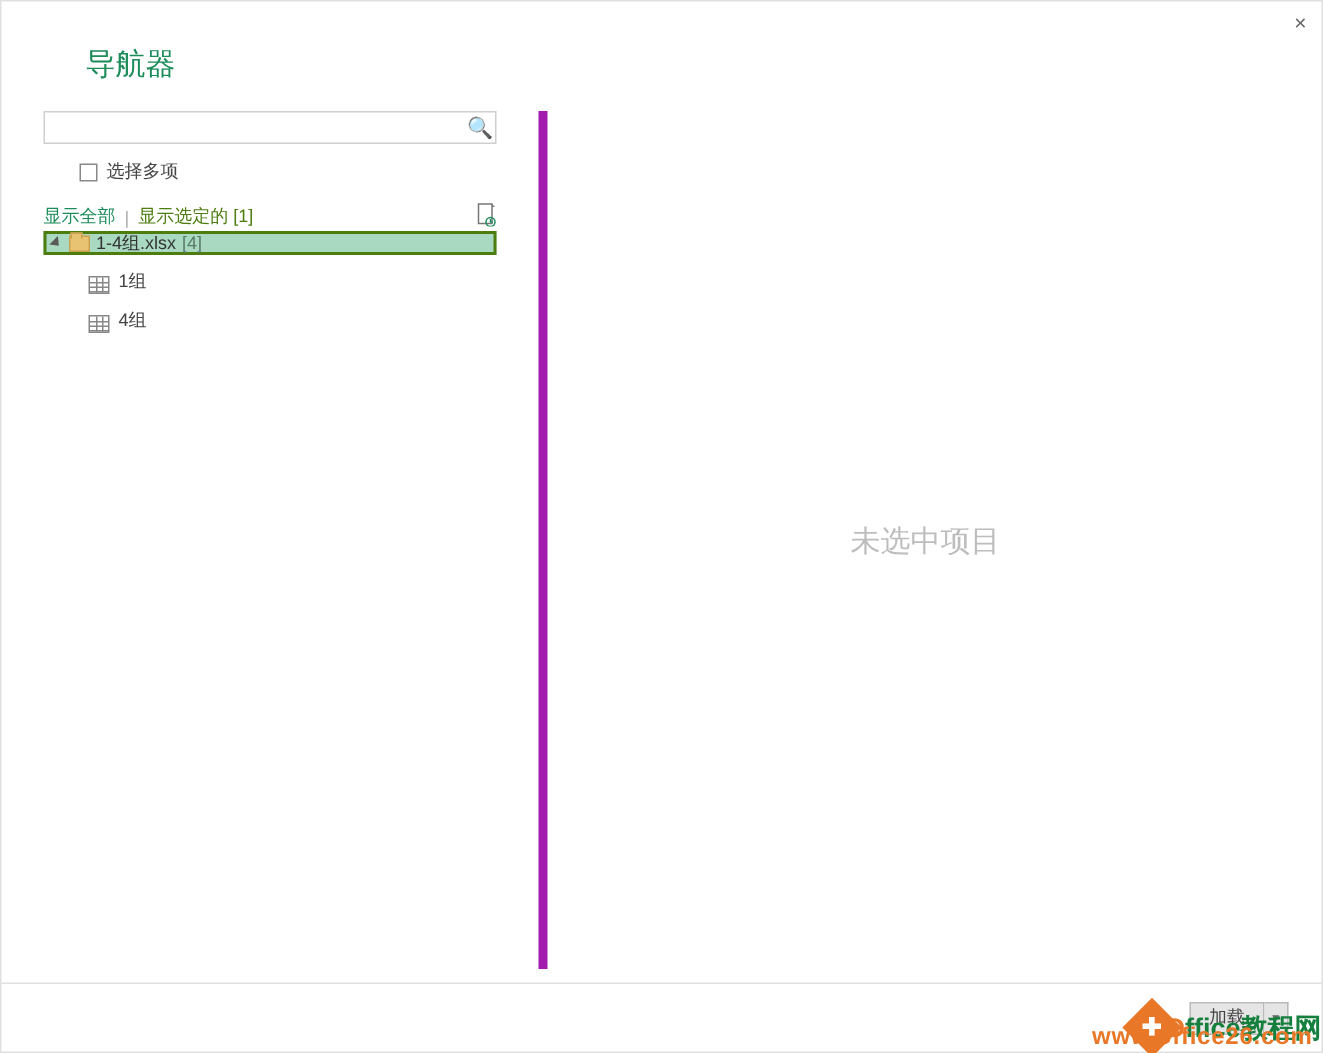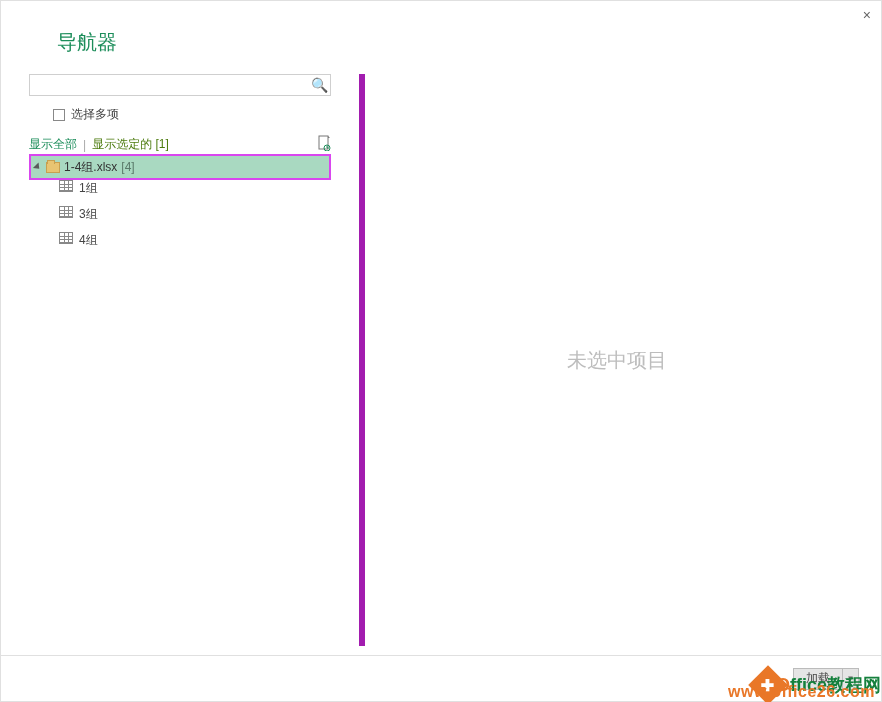--- a/index.html
+++ b/index.html
@@ -102,23 +102,23 @@
     .spacer { flex: 1; }
     .refresh-icon {
       color: #1c8d5a;
       cursor: pointer;
       font-size: 14px;
     }
     .tree {
       margin-right: 10px;
     }
     .tree-root {
-      border: 2px solid #d946ef;
+      border: 2px solid #4d7c0f;
       background: #a9d9c1;
-      height: 26px;
+      height: 16px;
       display: flex;
       align-items: center;
       padding-left: 4px;
       gap: 4px;
     }
     .tree-arrow {
       width: 0; height: 0;
       border-top: 4px solid transparent;
       border-bottom: 4px solid transparent;
       border-left: 5px solid #5a5a5a;
@@ -140,21 +140,21 @@
       background: #e8c472;
       border: 1px solid #c8a050;
       border-bottom: none;
     }
     .root-label { color: #333; }
     .root-count { color: #5a7a6a; }
     .tree-child {
       padding-left: 30px;
       height: 26px;
       display: flex;
-      align-items: flex-start;
+      align-items: flex-end;
       gap: 6px;
       cursor: pointer;
     }
     .sheet-icon {
       width: 14px; height: 12px;
       border: 1px solid #888;
       position: relative;
       background: #fff;
     }
     .sheet-icon::before,
@@ -272,24 +272,20 @@
           <span class="folder-icon"></span>
           <span class="root-label">1-4组.xlsx</span>
           <span class="root-count">[4]</span>
         </div>
         <div class="tree-child">
           <span class="sheet-icon"></span>
           <span>1组</span>
         </div>
         <div class="tree-child">
           <span class="sheet-icon"></span>
-          <span>3组</span>
-        </div>
-        <div class="tree-child">
-          <span class="sheet-icon"></span>
           <span>4组</span>
         </div>
       </div>
 
     </div>
 
     <div class="right-pane">
       <span>未选中项目</span>
     </div>
 

